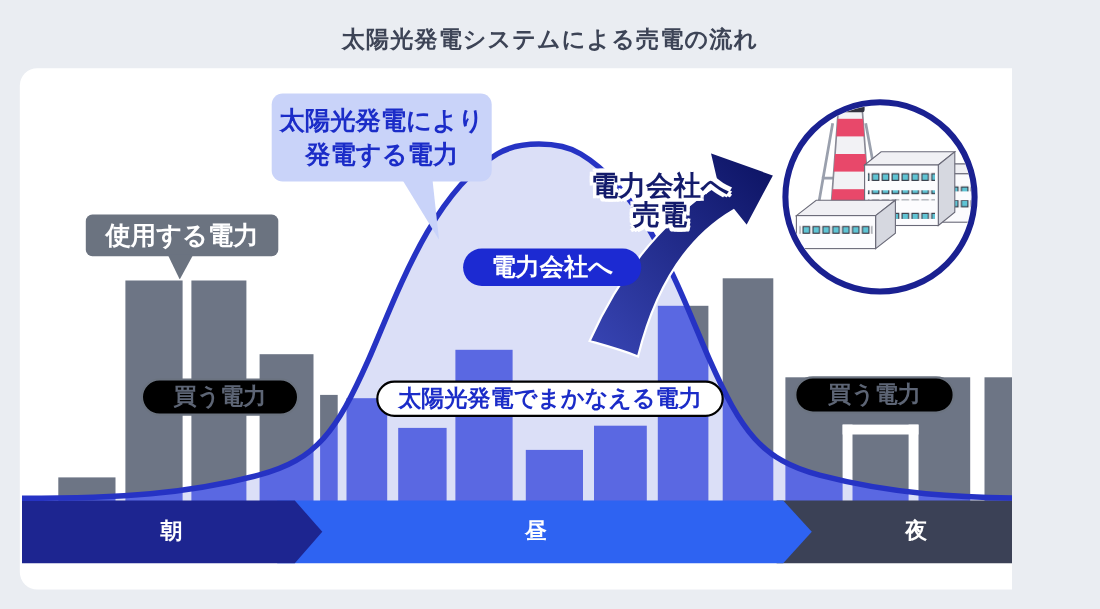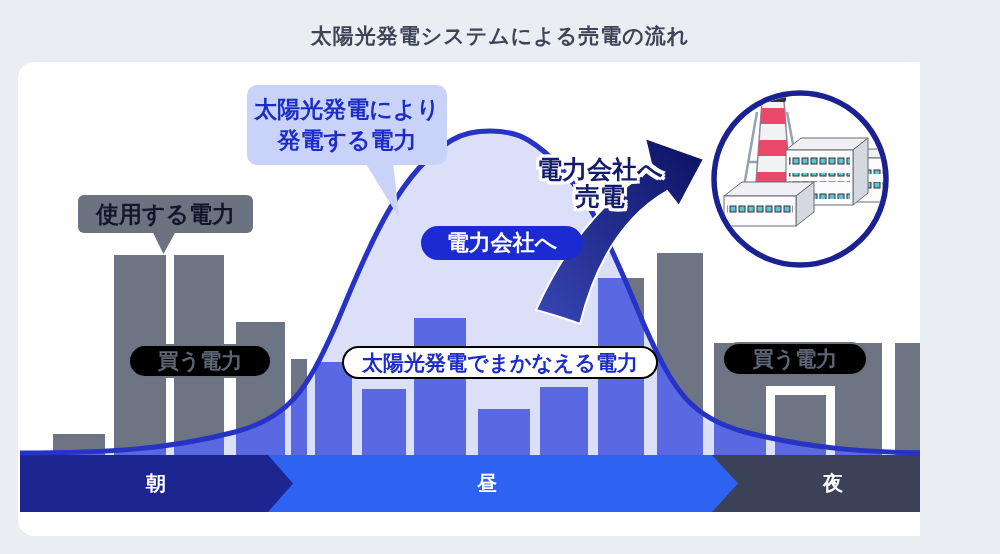--- a/index.html
+++ b/index.html
@@ -5,21 +5,21 @@
   html,body{margin:0;padding:0;}
   body{font-family:"Liberation Sans","DejaVu Sans",sans-serif;background:var(--page-bg,#eaedf2);}
   .stage{position:relative;width:920px;height:554px;background:var(--page-bg,#eaedf2);overflow:hidden;}
   .page-title{position:absolute;left:0;top:22px;width:1000px;text-align:center;
     font-size:21px;font-weight:700;color:var(--title,#3d4456);letter-spacing:1px;}
   .card{position:absolute;left:18px;top:62px;width:964px;height:474px;background:var(--card-bg,#fff);border-radius:16px;}
   svg.canvas{position:absolute;left:0;top:0;width:1000px;height:554px;}
   .overlay{position:absolute;box-sizing:border-box;}
   
   .bubble-used{left:78px;top:195px;width:175px;height:38px;background:var(--gray-label-bg,#6b7380);
-    border-radius:6px;color:#0f172a;font-size:23px;font-weight:700;text-align:center;line-height:38px;}
+    border-radius:6px;color:#ffffff;font-size:23px;font-weight:700;text-align:center;line-height:38px;}
   .bubble-used-tail{left:148px;top:231px;width:28px;height:23px;background:var(--gray-label-bg,#6b7380);
     clip-path:polygon(15% 0,100% 0,55% 100%);}
   .bubble-gen{left:247px;top:85px;width:200px;height:80px;background:var(--blue-bubble-bg,#c9d3f9);
     border-radius:10px;color:var(--blue-text,#1b2cc8);font-size:23px;font-weight:700;text-align:center;
     display:flex;flex-direction:column;justify-content:center;line-height:31px;}
   .bubble-gen-tail{left:363px;top:162px;width:38px;height:56px;background:var(--blue-bubble-bg,#c9d3f9);
     clip-path:polygon(5% 0,79% 0,95% 100%);}
   .pill{border-radius:18px;text-align:center;font-weight:700;}
   .pill-surplus{left:421px;top:226px;width:162px;height:34px;background:var(--surplus-pill-bg,#1c2ad2);
     color:#fff;font-size:22px;line-height:34px;}

